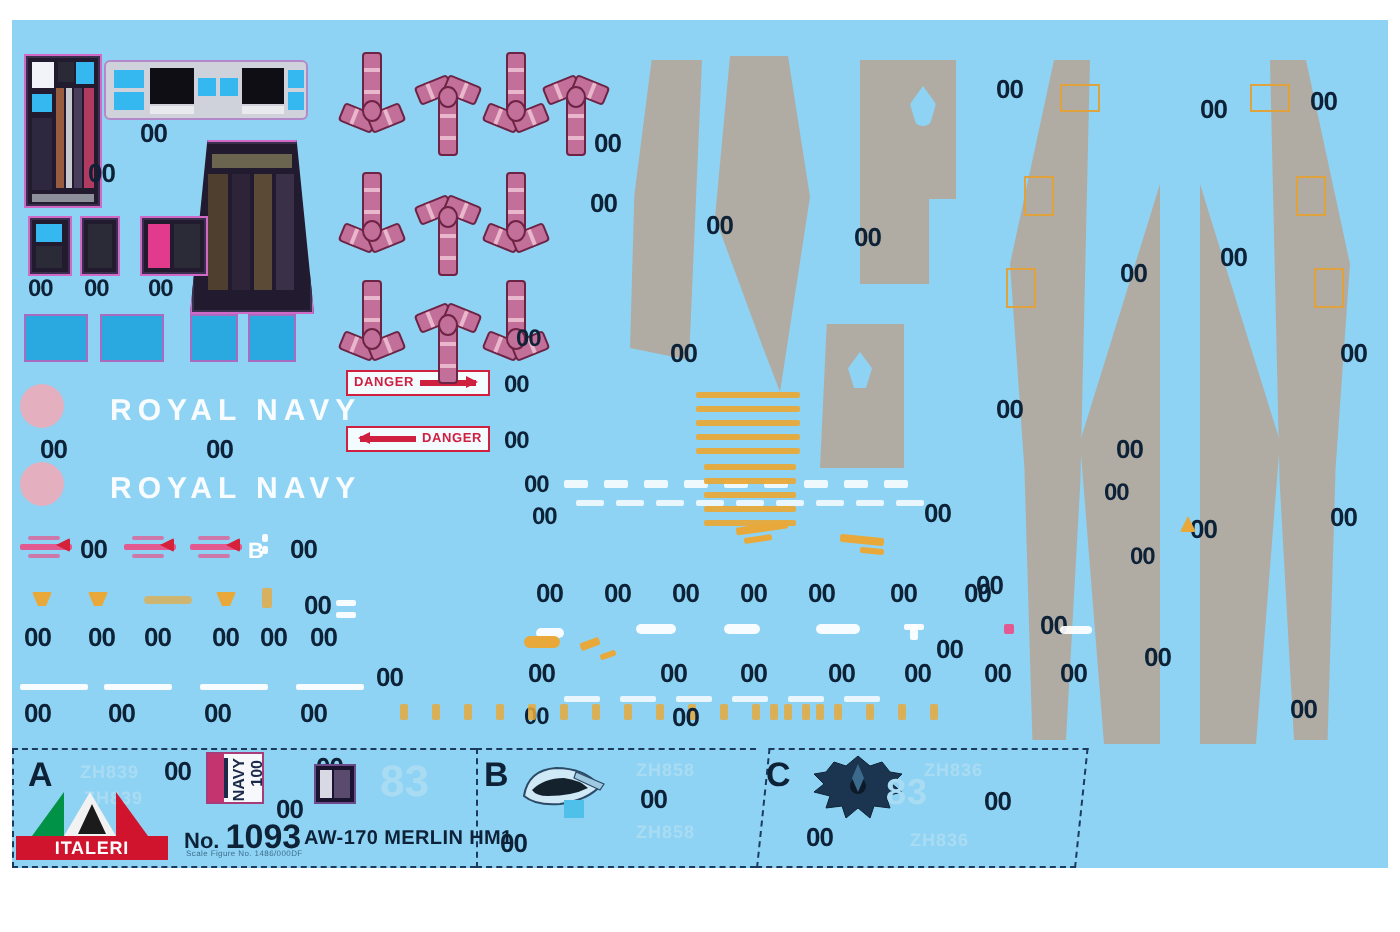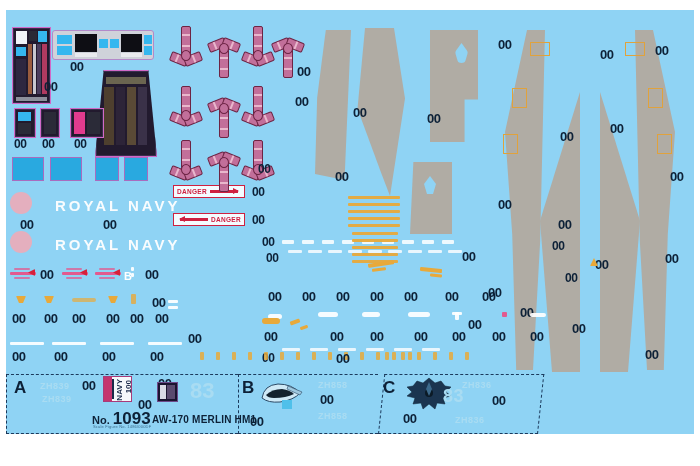--- a/index.html
+++ b/index.html
@@ -553,20 +553,27 @@
   </div>
   <div class="mark" style="left:158px;top:377px;font-size:13px;">00</div>
   <div class="mark" style="left:138px;top:398px;font-size:13px;">00</div>
 
   <div id="crest-small">
     <div class="deco" style="left:2px;top:2px;width:6px;height:14px;background:#d9d9e4;"></div>
     <div class="deco" style="left:9px;top:2px;width:8px;height:14px;background:#5a4a6e;"></div>
   </div>
   <div id="big83">83</div>
 
+  <div id="italeri-logo">
+    <div class="flag-tri" style="left:8px;top:0;border-left:16px solid transparent;border-right:0 solid transparent;border-bottom:22px solid #009246;"></div>
+    <div class="flag-tri" style="left:24px;top:0;border-left:13px solid transparent;border-right:13px solid transparent;border-bottom:22px solid #f2f2f2;"></div>
+    <div class="flag-tri" style="left:50px;top:0;border-left:0 solid transparent;border-right:16px solid transparent;border-bottom:22px solid #d1142e;"></div>
+    <div class="deco" style="left:31px;top:6px;width:0;height:0;border-left:7px solid transparent;border-right:7px solid transparent;border-bottom:15px solid #1b1b1b;"></div>
+    <div id="logo-name">ITALERI</div>
+  </div>
 
   <div id="kit-no">
     <span>No.</span>
     <span id="kit-num">1093</span>
   </div>
   <div id="kit-title">AW-170 MERLIN HM1</div>
   <div id="fineprint">Scale Figure No. 1486/000DF</div>
 
   <div class="sec-letter" style="left:242px;top:378px;">B</div>
   <div id="helmet">

